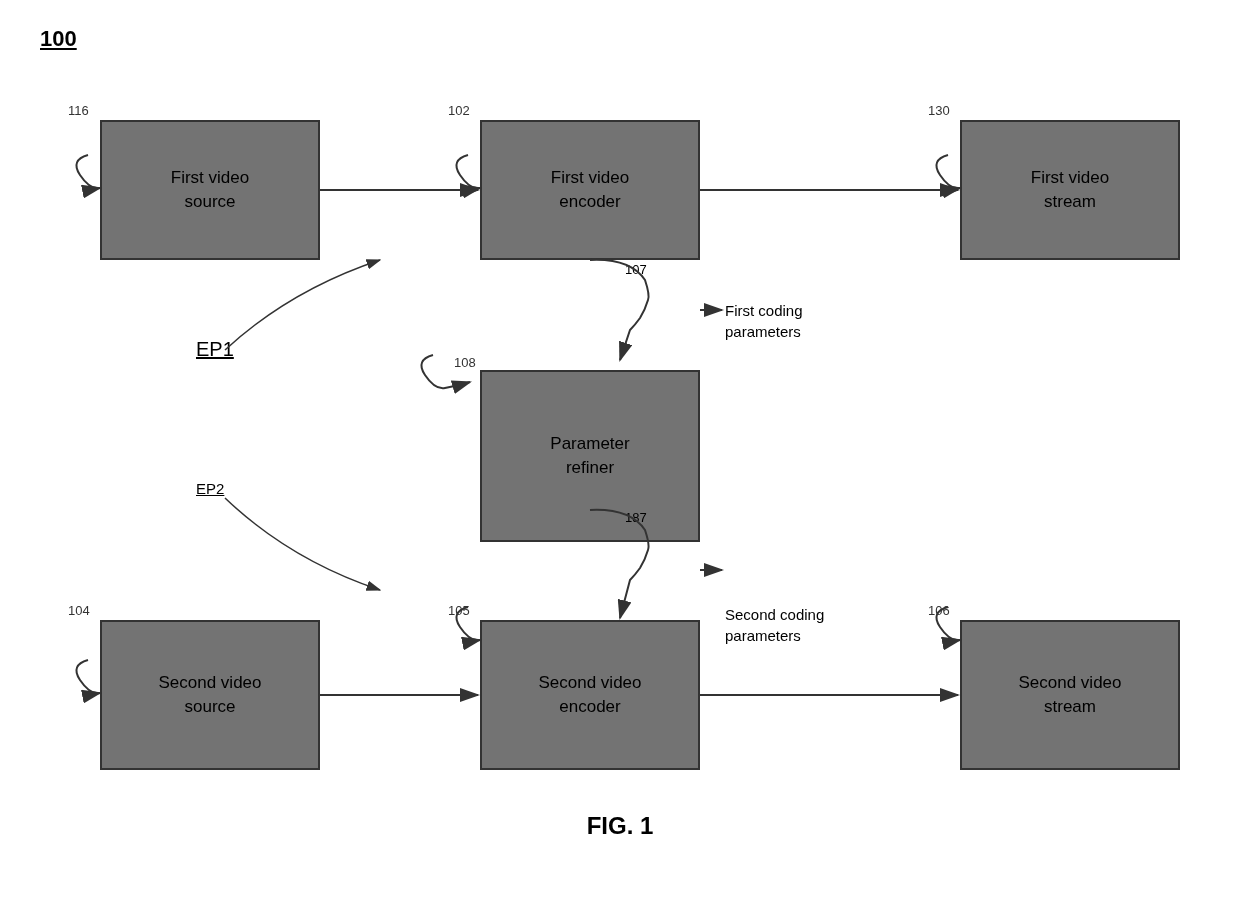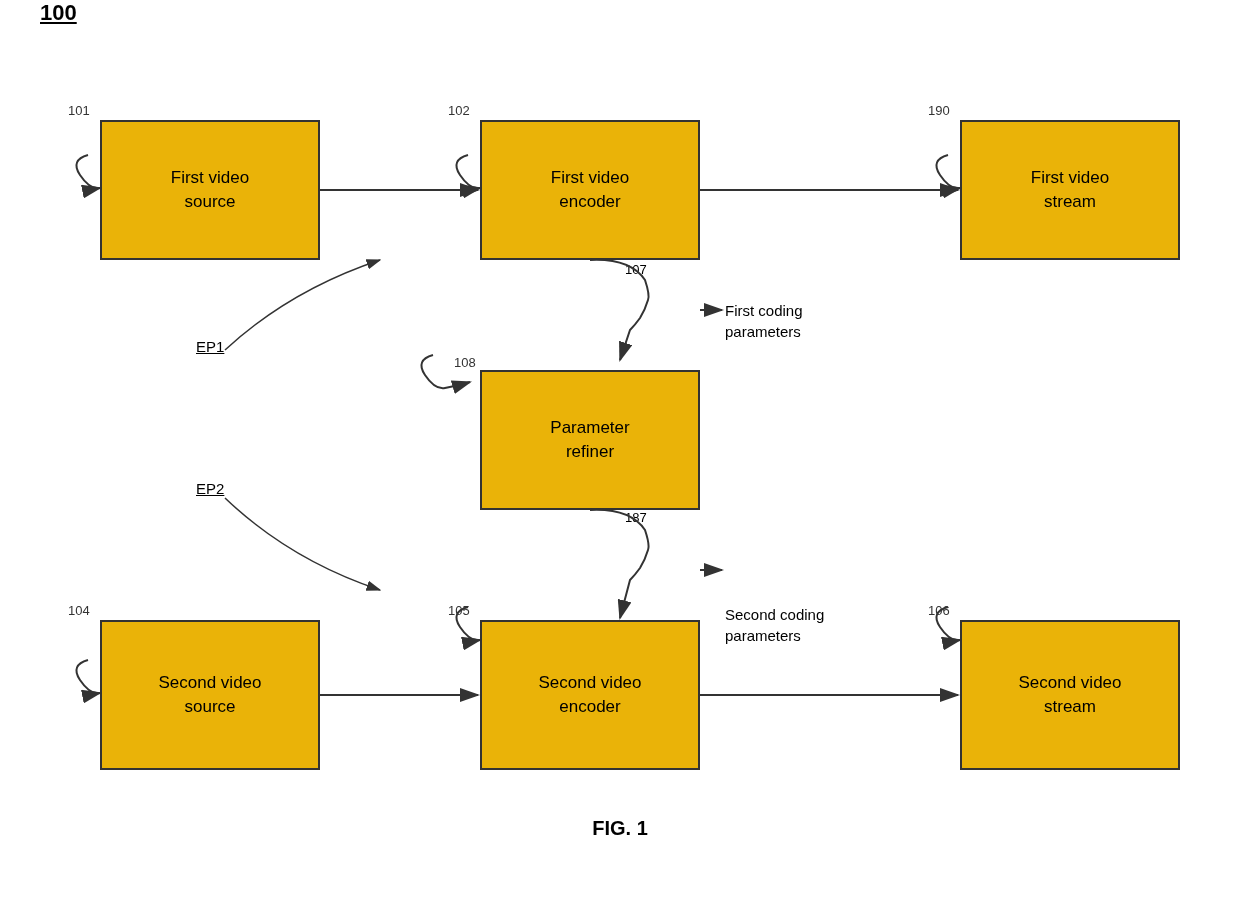--- a/index.html
+++ b/index.html
@@ -15,35 +15,35 @@
       position: relative;
       width: 1240px;
       height: 860px;
       margin: 0 auto;
     }
     .fig-label {
       position: absolute;
       bottom: 20px;
       left: 50%;
       transform: translateX(-50%);
-      font-size: 20px;
+      font-size: 24px;
       font-weight: bold;
     }
     .diagram-title {
       position: absolute;
-      top: 0;
+      top: 26px;
       left: 40px;
       font-size: 22px;
       font-weight: bold;
       text-decoration: underline;
     }
     .box {
       position: absolute;
       border: 2px solid #333;
-      background: #eab308;
+      background: #737373;
       display: flex;
       align-items: center;
       justify-content: center;
       text-align: center;
       font-size: 17px;
       line-height: 1.4;
     }
     .ref-num {
       position: absolute;
       font-size: 13px;
@@ -61,33 +61,33 @@
 </head>
 <body>
 
 <div class="diagram-container">
 
   <span class="diagram-title">100</span>
 
   <div class="box" style="left:100px;top:120px;width:220px;height:140px;">
     <span>First video<br>source</span>
   </div>
-  <span class="ref-num" style="left:68px;top:103px;">101</span>
+  <span class="ref-num" style="left:68px;top:103px;">116</span>
 
   <div class="box" style="left:480px;top:120px;width:220px;height:140px;">
     <span>First video<br>encoder</span>
   </div>
   <span class="ref-num" style="left:448px;top:103px;">102</span>
 
   <div class="box" style="left:960px;top:120px;width:220px;height:140px;">
     <span>First video<br>stream</span>
   </div>
-  <span class="ref-num" style="left:928px;top:103px;">190</span>
+  <span class="ref-num" style="left:928px;top:103px;">130</span>
 
-  <div class="box" style="left:480px;top:370px;width:220px;height:140px;">
+  <div class="box" style="left:480px;top:370px;width:220px;height:172px;">
     <span>Parameter<br>refiner</span>
   </div>
   <span class="ref-num" style="left:435px;top:355px;margin-left:19px;">108</span>
 
   <div class="box" style="left:100px;top:620px;width:220px;height:150px;">
     <span>Second video<br>source</span>
   </div>
   <span class="ref-num" style="left:68px;top:603px;">104</span>
 
   <div class="box" style="left:480px;top:620px;width:220px;height:150px;">
@@ -101,21 +101,21 @@
   <span class="ref-num" style="left:928px;top:603px;">106</span>
 
   <div style="position:absolute;left:725px;top:300px;font-size:15px;line-height:1.4;">
     First coding<br>parameters
   </div>
 
   <div style="position:absolute;left:725px;top:556px;font-size:15px;line-height:1.4;margin-top:48px;">
     Second coding<br>parameters
   </div>
 
-  <div style="position:absolute;left:196px;top:338px;font-size:15px;text-decoration:underline;">EP1</div>
+  <div style="position:absolute;left:196px;top:338px;font-size:20px;text-decoration:underline;">EP1</div>
   <div style="position:absolute;left:196px;top:480px;font-size:15px;text-decoration:underline;">EP2</div>
 
   <div style="position:absolute;left:625px;top:262px;font-size:13px;">107</div>
   <div style="position:absolute;left:625px;top:510px;font-size:13px;">187</div>
 
   <svg class="arrows">
     <defs>
       <marker id="arrowhead" markerWidth="10" markerHeight="7" refX="9" refY="3.5" orient="auto">
         <polygon points="0 0, 10 3.5, 0 7" fill="#333"></polygon>
       </marker>

